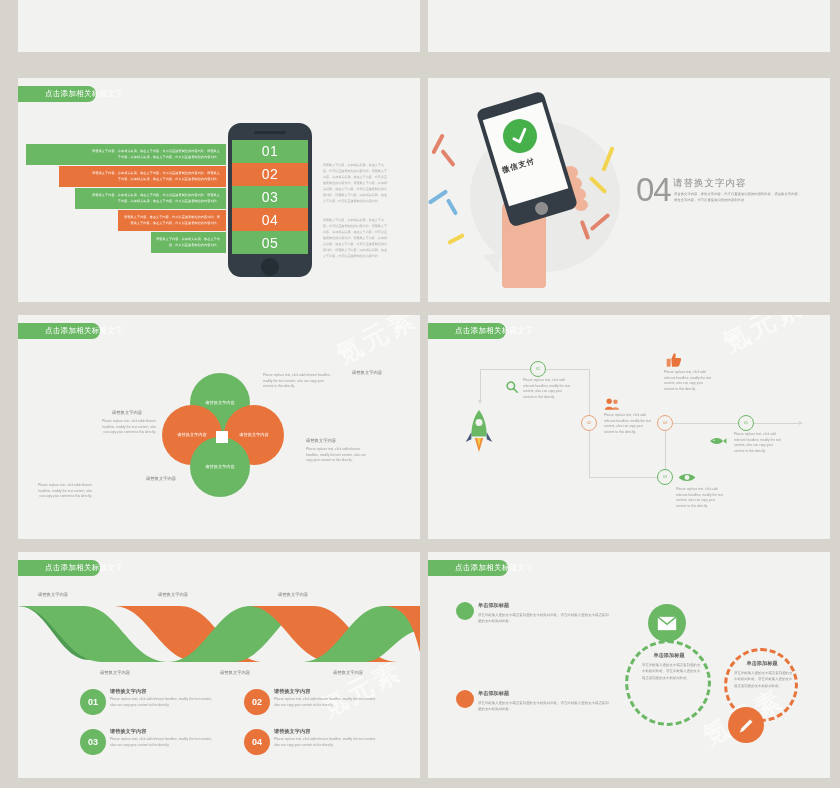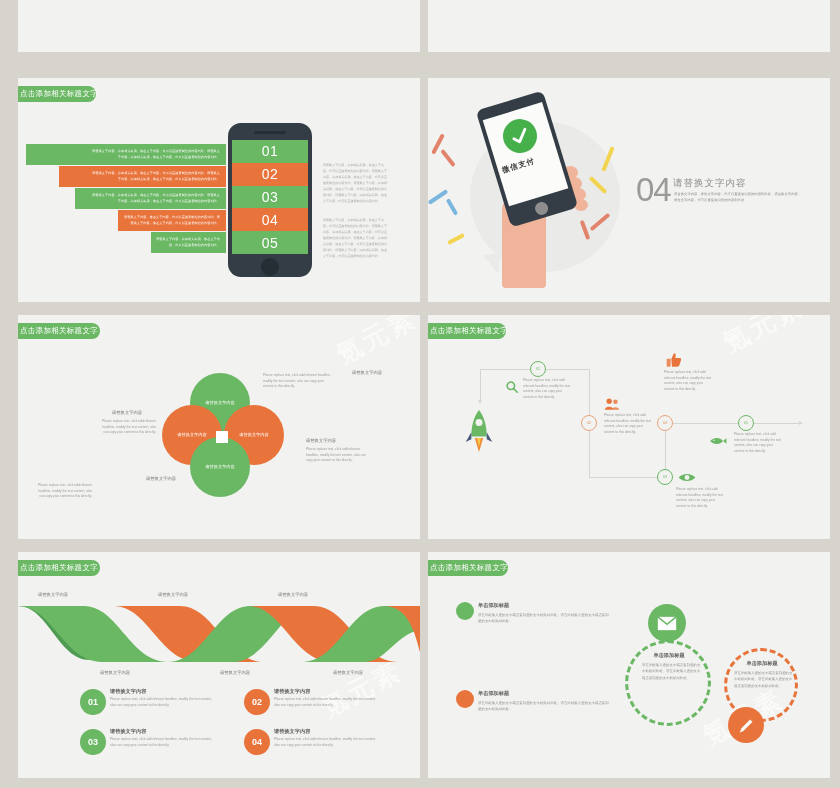--- a/index.html
+++ b/index.html
@@ -20,21 +20,21 @@
 
   
   .title-pill {
     position: absolute;
     background: #6ab764;
     color: #ffffff;
     border-radius: 0 16px 16px 0;
     font-size: 7.5px;
     letter-spacing: .3px;
     display: flex; align-items: center;
-    padding-left: 2px;
+    padding-left: 27px;
     white-space: nowrap;
   }
   .lorem {
     color: #9b9b9b;
     font-size: 3.1px;
     line-height: 1.85;
     letter-spacing: .05px;
   }
   .hdr-cn { font-size: 5.2px; color: #5f5f5f; font-weight: bold; }
 

